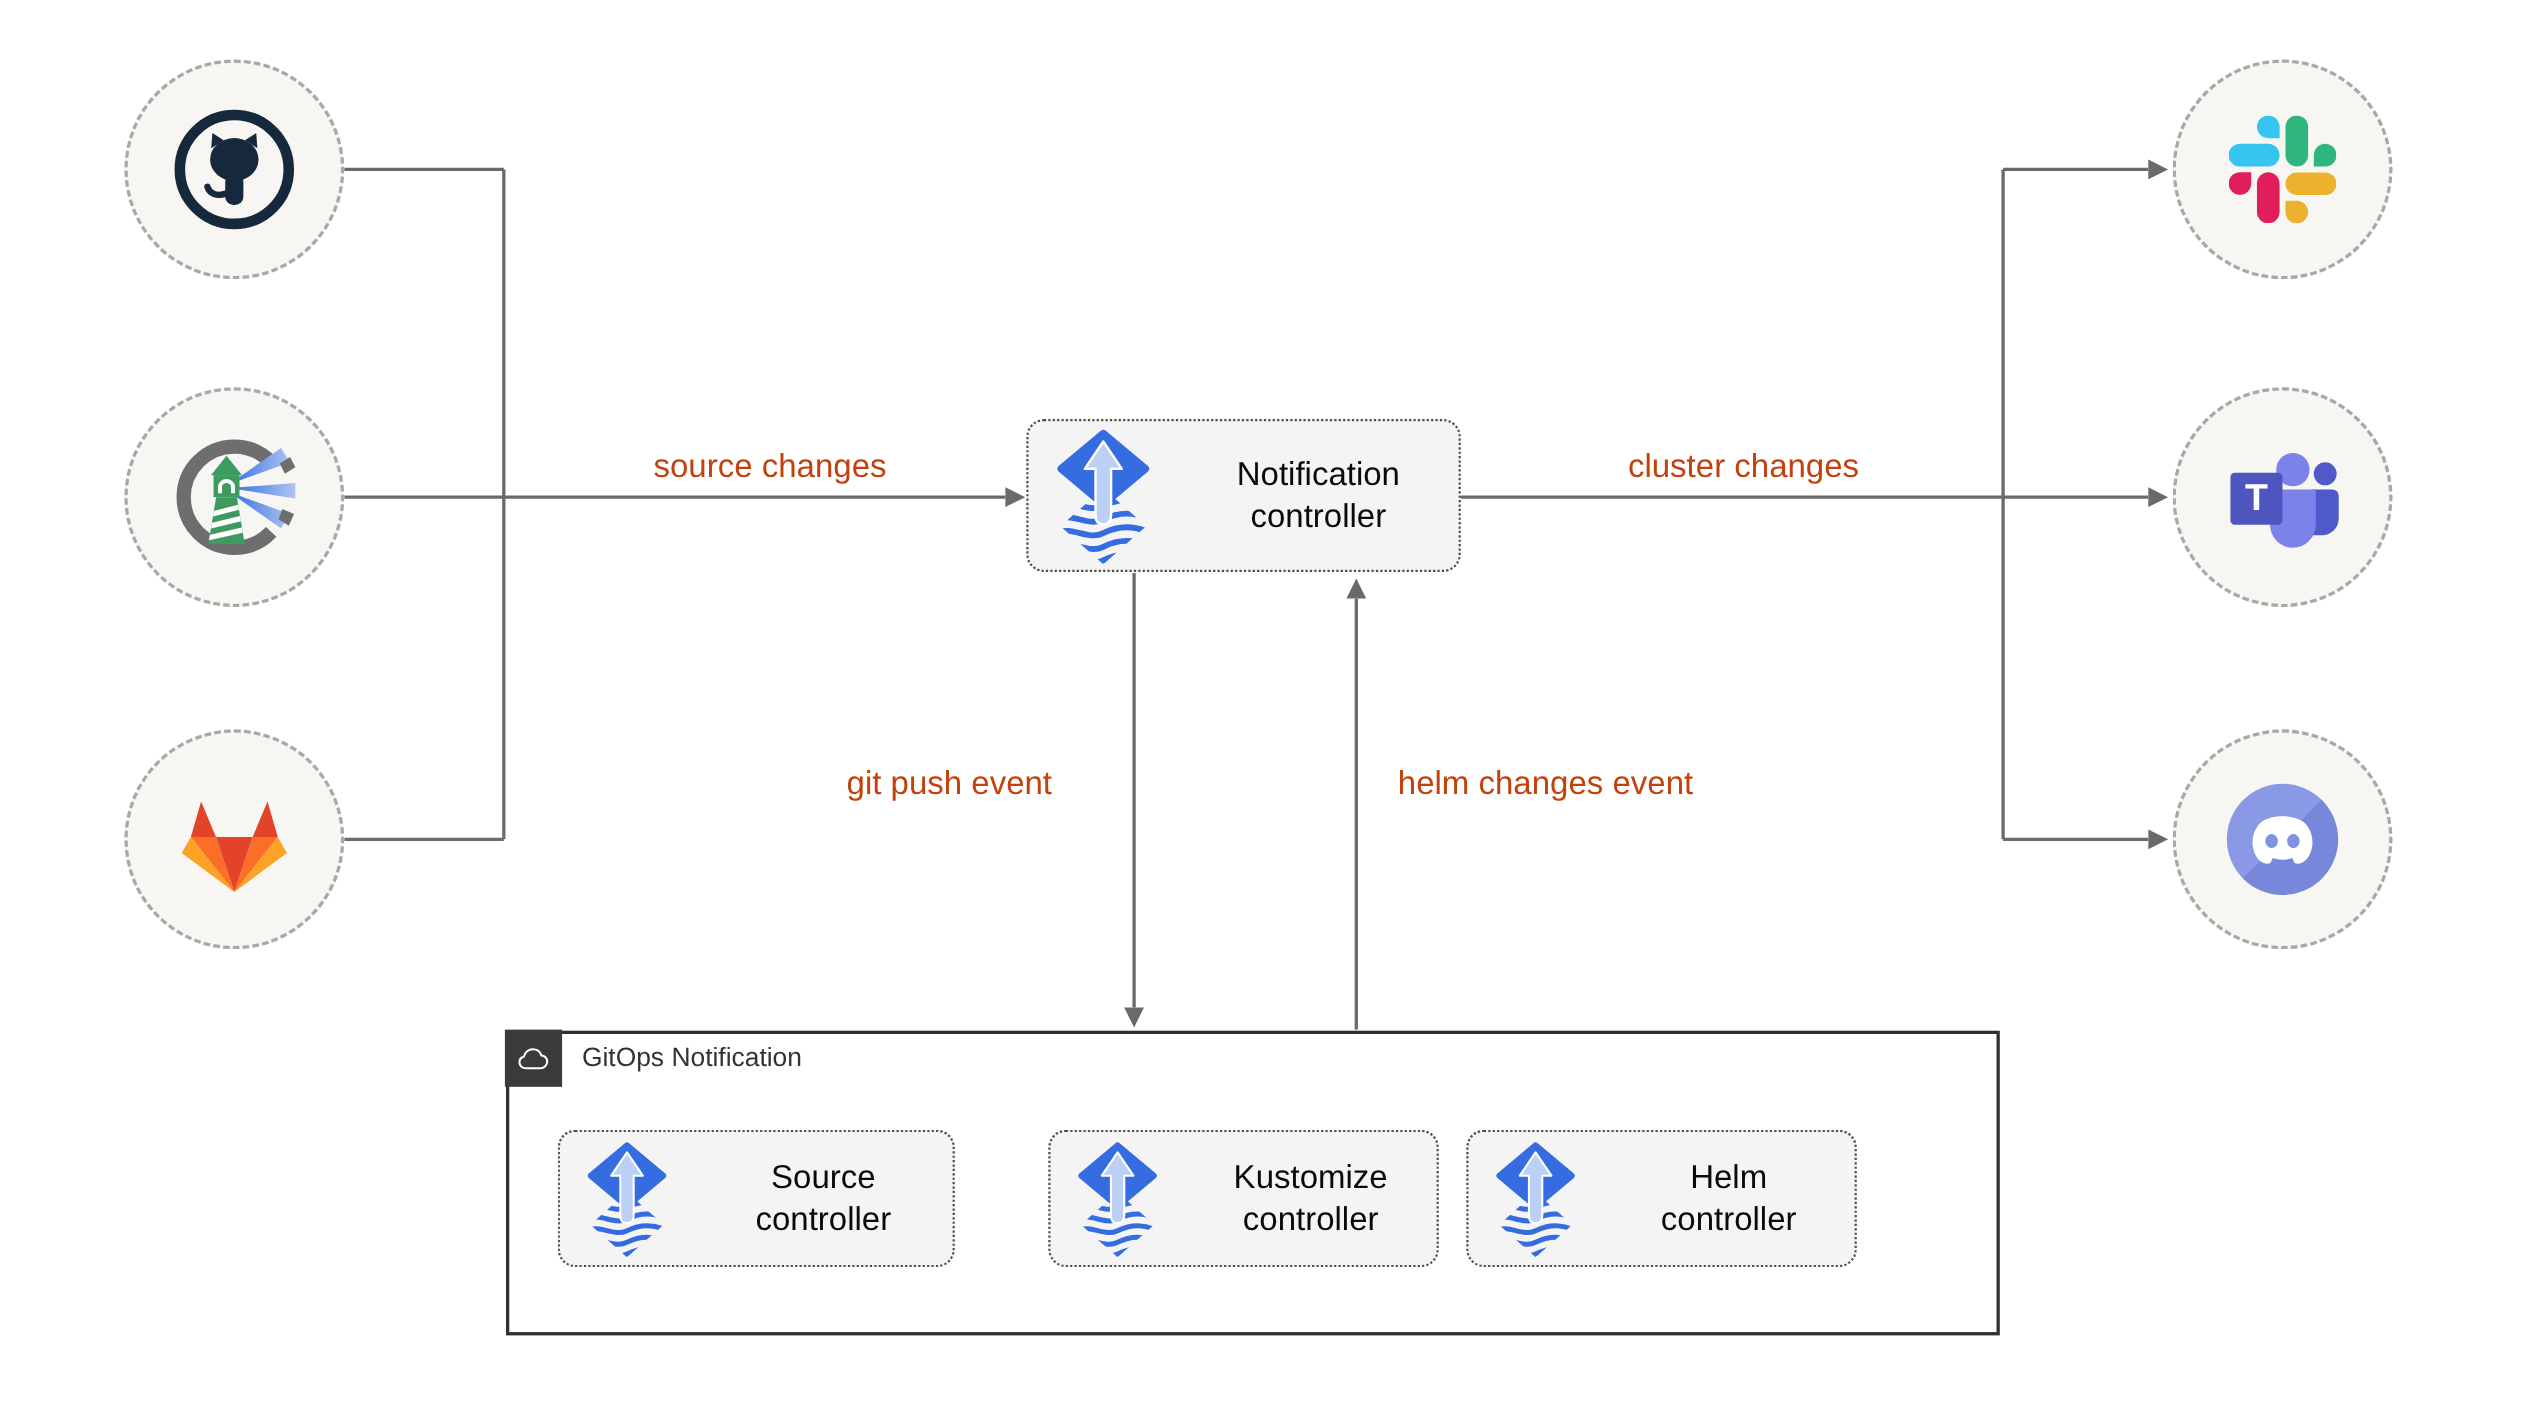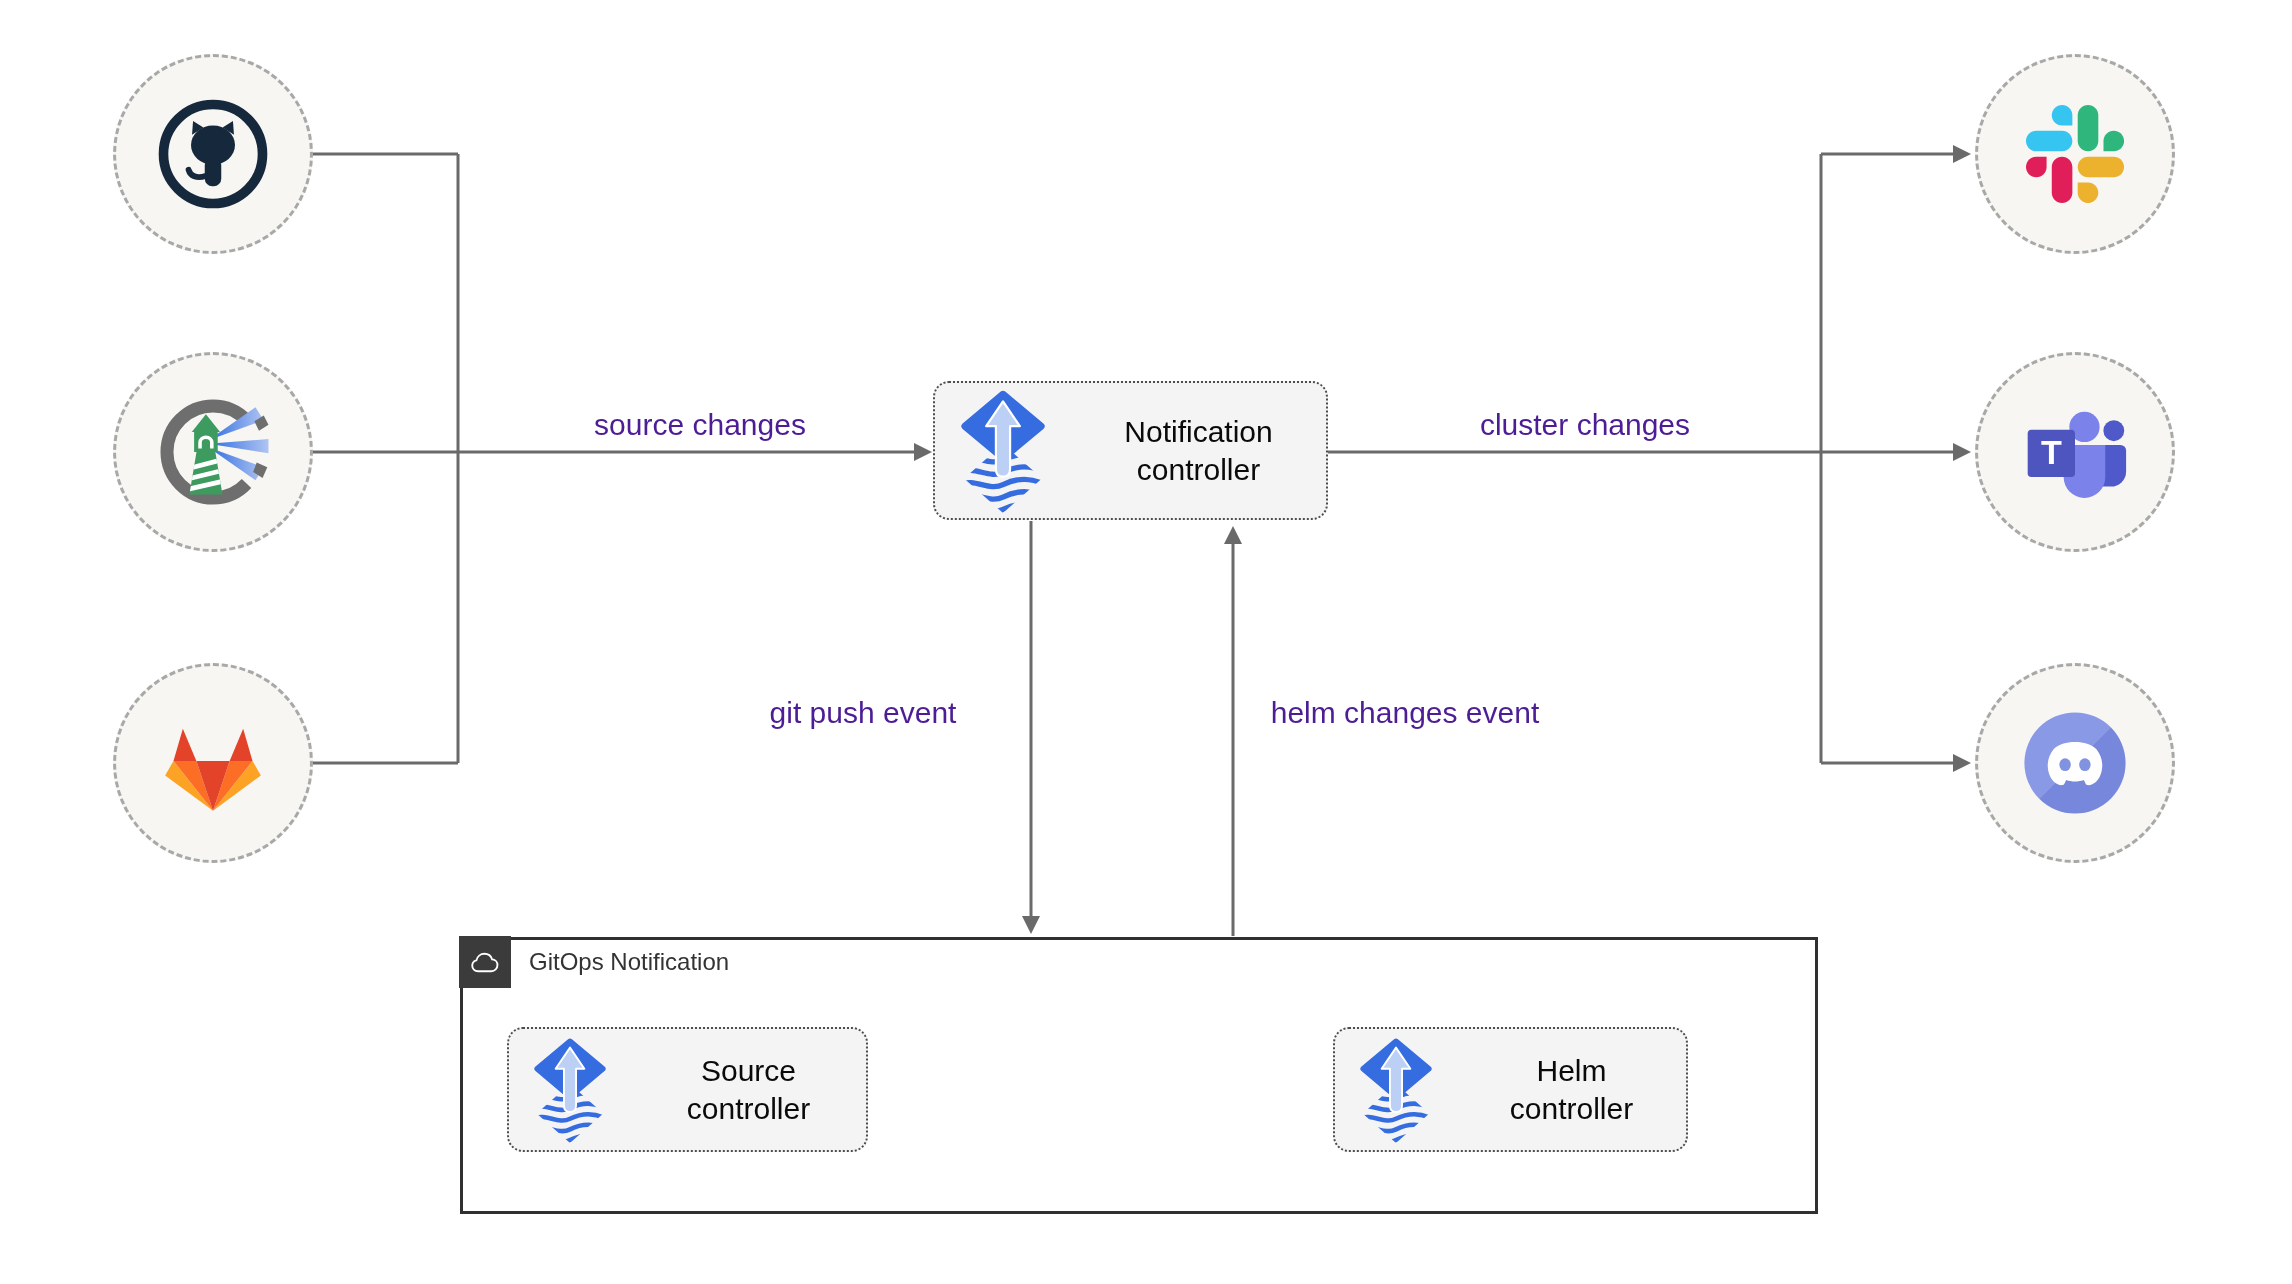--- a/index.html
+++ b/index.html
@@ -14,21 +14,21 @@
     display:flex;align-items:center;justify-content:center;z-index:2;}
 
   .ctrl-box{position:absolute;box-sizing:border-box;background:#f4f4f4;
     border:2px dotted #4d4d4d;border-radius:16px;display:flex;align-items:center;z-index:3;gap:20px;}
   .ctrl-box .flux-wrap{flex:0 0 auto;display:flex;align-items:center;justify-content:center;}
   .ctrl-box .node-text{flex:1;display:flex;align-items:center;justify-content:center;}
   .ctrl-box .node-text span{display:block;text-align:center;font-size:30px;line-height:38px;
     color:#0a0a0a;max-width:188px;}
 
   .edge-label{position:absolute;transform:translateX(-50%);font-size:30px;line-height:34px;
-    color:#4c1d95;white-space:nowrap;z-index:4;}
+    color:#c2410c;white-space:nowrap;z-index:4;}
 
   .reconcilers{position:absolute;left:460px;top:937px;width:1358px;height:277px;
     box-sizing:border-box;border:3px solid #303030;background:#ffffff;z-index:2;}
   .reconcilers-badge{position:absolute;left:459px;top:936px;width:52px;height:52px;
     background:#3b3b3b;display:flex;align-items:center;justify-content:center;z-index:4;}
   .reconcilers-title{position:absolute;left:529px;top:948px;font-size:24px;line-height:28px;
     color:#333333;white-space:nowrap;z-index:4;}
 </style>
 </head>
 <body>
@@ -226,20 +226,30 @@
   <div class="ctrl-box" style="left:507px;top:1027px;width:361px;height:125px">
     <div class="flux-wrap" style="margin-left:20px">
       <svg width="82" height="106">
           <use href="#sym-flux"></use>
         </svg>
     </div>
     <div class="node-text">
       <span>Source controller</span>
     </div>
   </div>
+  <div class="ctrl-box" style="left:953px;top:1027px;width:355px;height:125px">
+    <div class="flux-wrap" style="margin-left:20px">
+      <svg width="82" height="106">
+          <use href="#sym-flux"></use>
+        </svg>
+    </div>
+    <div class="node-text">
+      <span>Kustomize controller</span>
+    </div>
+  </div>
   <div class="ctrl-box" style="left:1333px;top:1027px;width:355px;height:125px">
     <div class="flux-wrap" style="margin-left:20px">
       <svg width="82" height="106">
           <use href="#sym-flux"></use>
         </svg>
     </div>
     <div class="node-text">
       <span>Helm controller</span>
     </div>
   </div>

